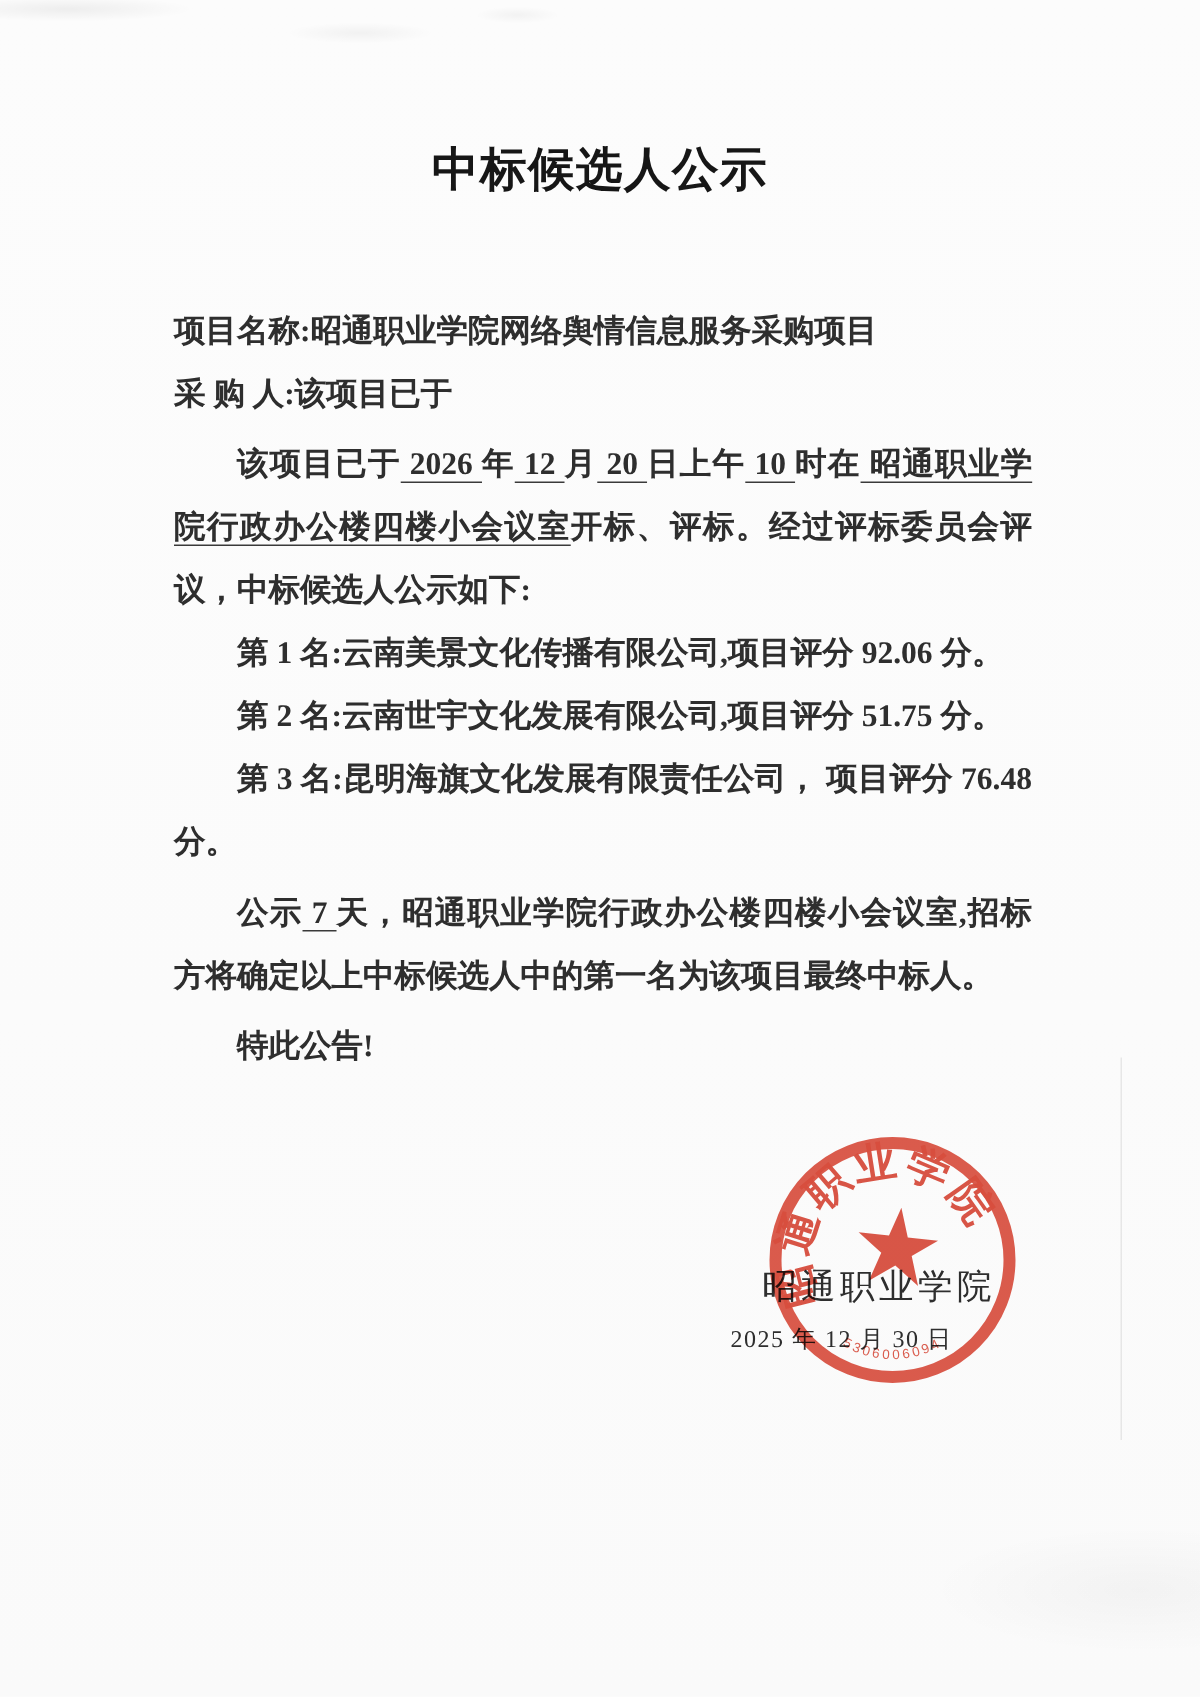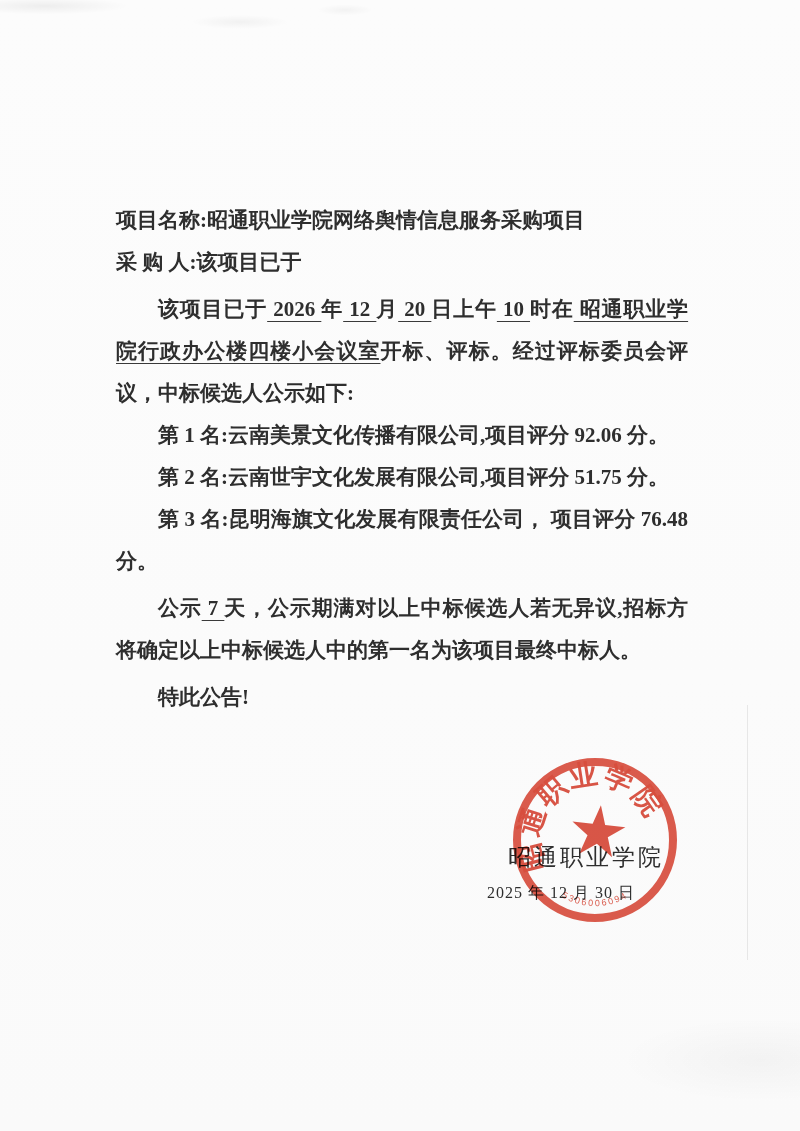--- a/index.html
+++ b/index.html
@@ -53,29 +53,30 @@
   .seal{
     position:absolute;left:485px;top:728px;width:220px;height:220px;
     mix-blend-mode:multiply;opacity:.93;
   }
 </style>
 </head>
 <body>
 
 <div class="paper">
 
+  <h1 class="doc-title">中标候选人公示</h1>
 
   <div class="content">
     <p><span>项目名称:昭通职业学院网络舆情信息服务采购项目</span></p>
     <p><span>采 购 人:该项目已于</span></p>
     <p class="indent sp"><span>该项目已于</span><span class="u"> 2026 </span><span>年</span><span class="u"> 12 </span><span>月</span><span class="u"> 20 </span><span>日上午</span><span class="u"> 10 </span><span>时在</span><span class="u"> 昭通职业学院行政办公楼四楼小会议室</span><span>开标、评标。经过评标委员会评议，中标候选人公示如下:</span></p>
     <p class="indent"><span>第 1 名:云南美景文化传播有限公司,项目评分 92.06 分。</span></p>
     <p class="indent"><span>第 2 名:云南世宇文化发展有限公司,项目评分 51.75 分。</span></p>
     <p class="indent"><span>第 3 名:昆明海旗文化发展有限责任公司， 项目评分 76.48 分。</span></p>
-    <p class="indent sp"><span>公示</span><span class="u"> 7 </span><span>天，公示期满对以上中标候选人若无异议,招标方将确定以上中标候选人中的第一名为该项目最终中标人。</span></p>
+    <p class="indent sp"><span>公示</span><span class="u"> 7 </span><span>天，昭通职业学院行政办公楼四楼小会议室,招标方将确定以上中标候选人中的第一名为该项目最终中标人。</span></p>
     <p class="indent sp"><span>特此公告!</span></p>
   </div>
 
   <div class="sig-org">昭通职业学院</div>
   <div class="sig-date">2025 年 12 月 30 日</div>
 
   <svg class="seal" viewBox="0 0 220 220" xmlns="http://www.w3.org/2000/svg">
     <defs>
       <path id="arcTop" d="M 61.5 140 A 56 56 0 1 1 162.6 92.8" fill="none"></path>
       <path id="arcBot" d="M 52.8 145 A 66 66 0 0 0 167.2 145" fill="none"></path>

